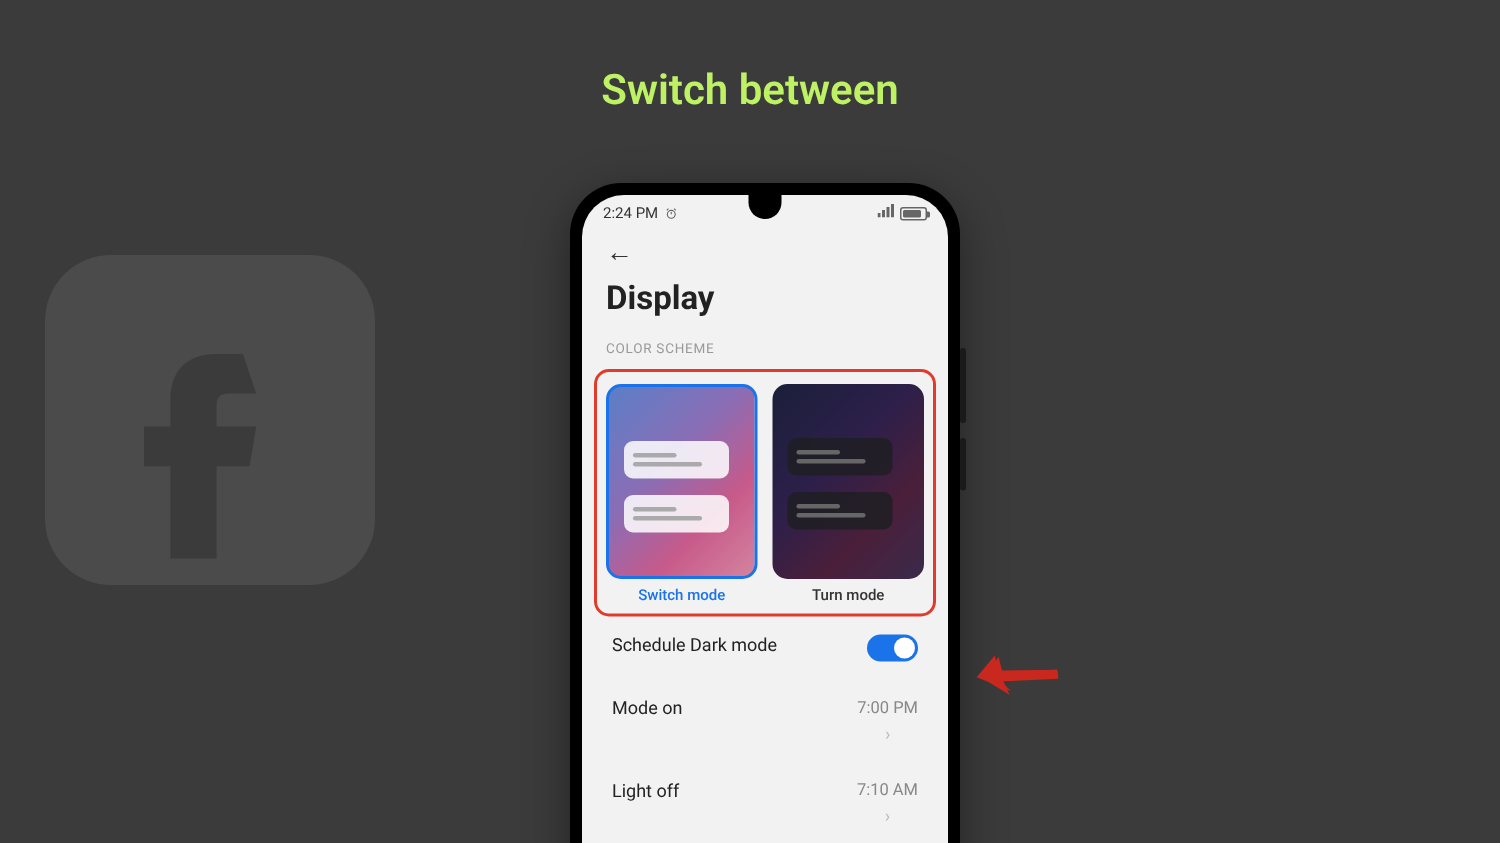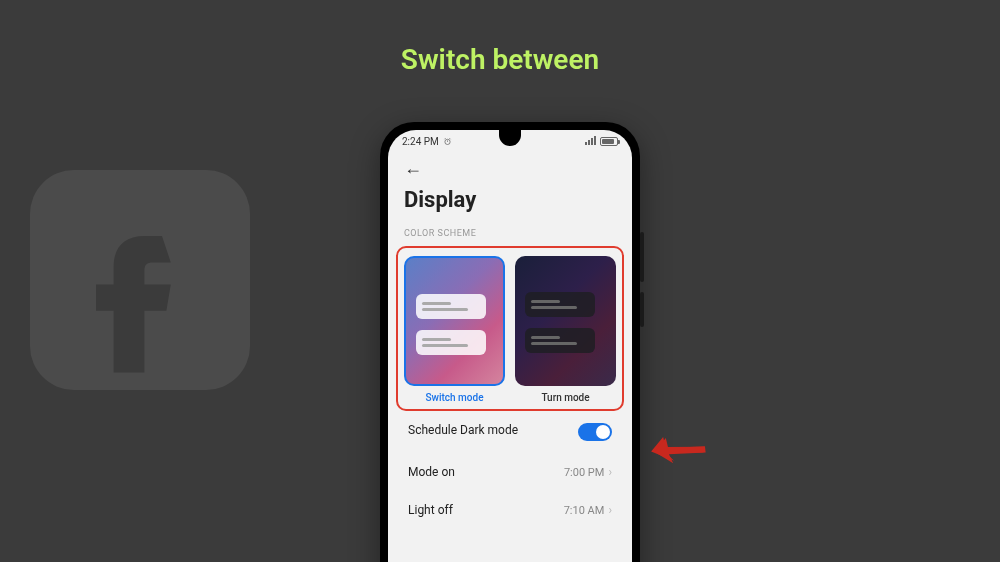--- a/index.html
+++ b/index.html
@@ -36,21 +36,21 @@
     .card.dark-card { background: rgba(30,30,35,0.85); }
     .line { height: 3px; background: #aaa; border-radius: 2px; margin: 3px 0; }
     .line.short { width: 50%; }
     .line.long { width: 80%; }
     .dark-card .line { background: #666; }
     .mode-label { font-size: 10px; margin-top: 6px; font-weight: 500; }
     .mode-label.selected { color: #1a73e8; }
     .mode-label.other { color: #333; }
 
     .setting-row { display: flex; justify-content: space-between; align-items: flex-start; padding: 12px 20px; font-size: 12px; color: #222; }
-    .setting-row .right { display: flex; align-items: center; gap: 4px; color: #888; font-size: 11px; }
+    .setting-row .right { display: flex; align-items: center; gap: 4px; color: #888; font-size: 11px; flex-direction: column; }
     .chevron { color: #bbb; font-size: 12px; }
 
     .toggle { width: 34px; height: 18px; background: #1a73e8; border-radius: 10px; position: relative; cursor: pointer; }
     .toggle::after { content: ""; position: absolute; right: 2px; top: 2px; width: 14px; height: 14px; background: #fff; border-radius: 50%; }
 
     .arrow { position: absolute; left: 648px; top: 428px; transform: rotate(-25deg); }
     .arrow svg { width: 60px; height: 40px; }
 
     .alarm-icon { display: inline-block; width: 9px; height: 9px; }
     .signal-icon { display: inline-block; }

